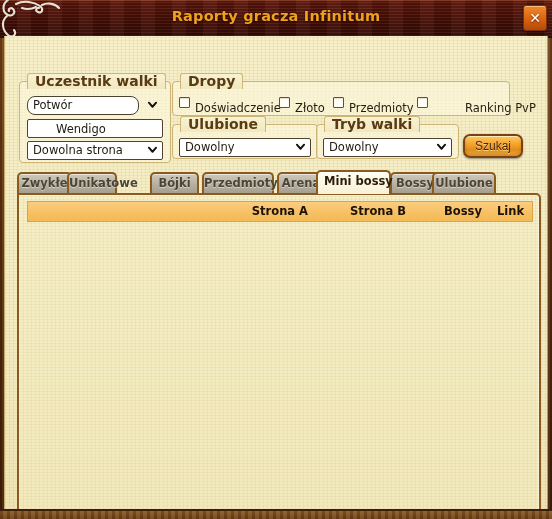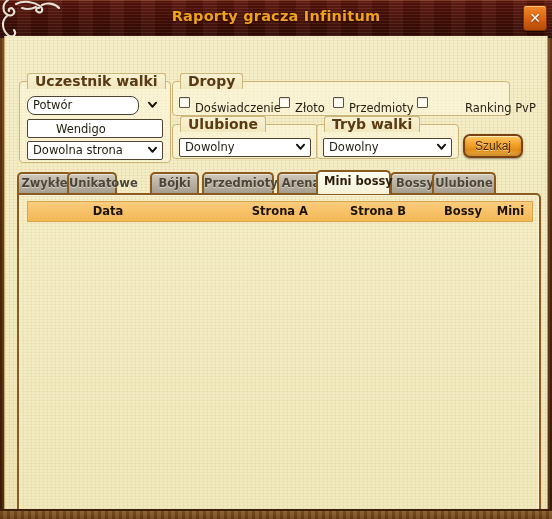--- a/index.html
+++ b/index.html
@@ -264,25 +264,24 @@
         <div class="tab" style="left: 133px; width: 49px;"><span>Bójki</span></div>
         <div class="tab" style="left: 185px; width: 72px;"><span>Przedmioty</span></div>
         <div class="tab" style="left: 260px; width: 48px;"><span>Arena</span></div>
         <div class="tab active" style="left: 299px; width: 75px; top: -2px; padding-left: 6px;"><span>Mini bossy</span></div>
         <div class="tab" style="left: 373px; width: 50px;"><span>Bossy</span></div>
         <div class="tab" style="left: 415px; width: 64px;"><span>Ulubione</span></div>
       </div>
 
     <div class="panel">
       <div class="thead">
-          <div class="th" style="left: 0px; width: 160px;">Data</div>
           <div class="th" style="left: 120px; width: 160px; text-align: right;">Strona A</div>
           <div class="th" style="left: 270px; width: 160px;">Strona B</div>
           <div class="th" style="left: 400px; width: 70px;">Bossy</div>
-          <div class="th" style="left: 455px; width: 55px;">Mini</div>
+          <div class="th" style="left: 455px; width: 55px;">Link</div>
         </div>
       <div class="tbody"></div>
     </div>
 
     <div class="footer">
       
       
     </div>
 
   </div>

